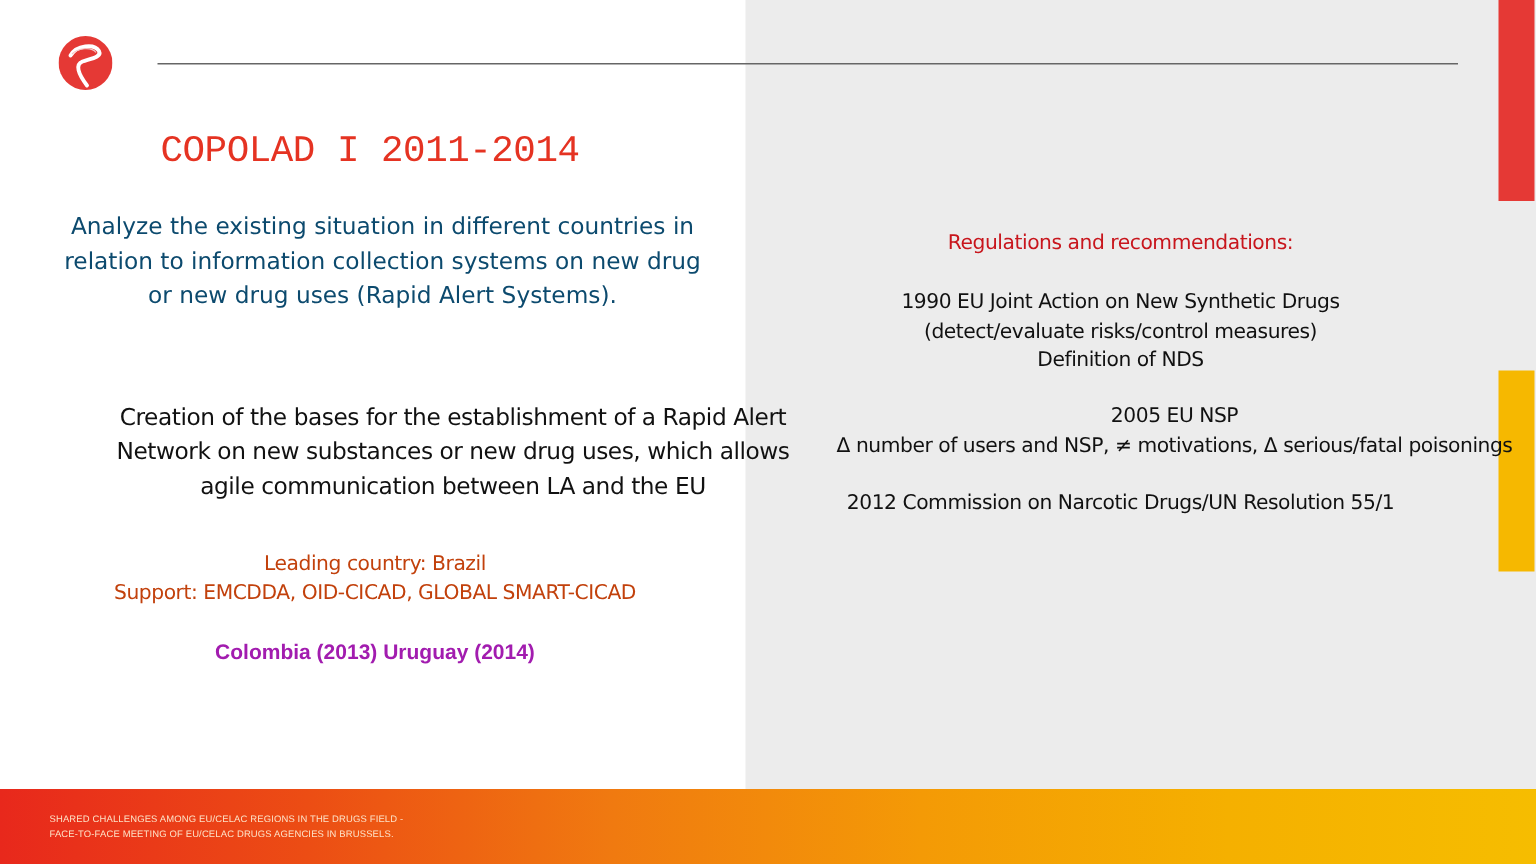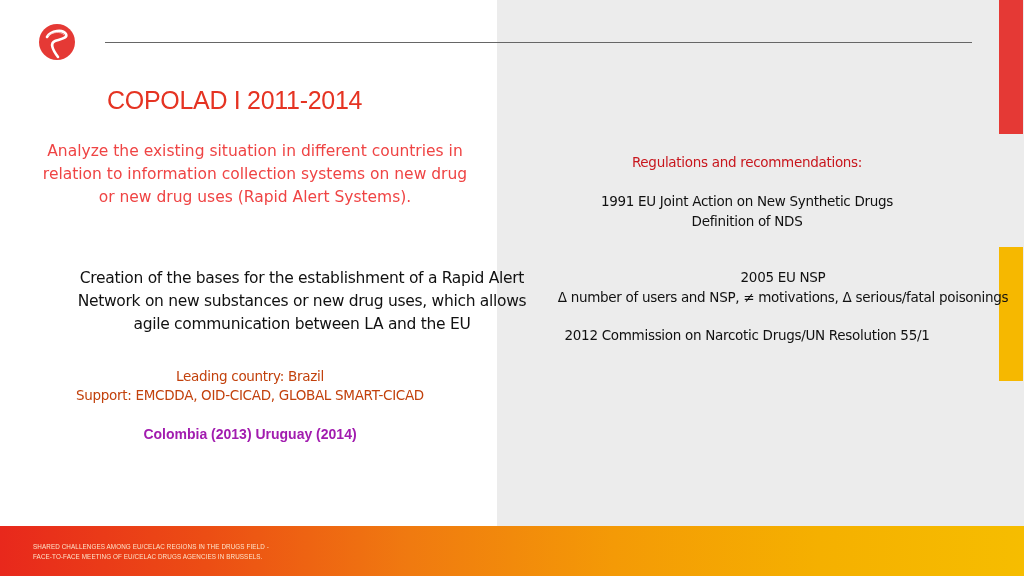--- a/index.html
+++ b/index.html
@@ -6,24 +6,24 @@
     html, body { width: 1024px; height: 576px; overflow: hidden; background: #ffffff; }
     body { position: relative; font-family: "DejaVu Sans", sans-serif; color: #1a1a1a; }
 
     .right-panel { position: absolute; left: 497px; top: 0; width: 527px; height: 526px; background: #ececec; }
     .accent-red { position: absolute; left: 999px; top: 0; width: 24px; height: 134px; background: #e53935; }
     .accent-yellow { position: absolute; left: 999px; top: 247px; width: 24px; height: 134px; background: #f6b800; }
 
     .logo { position: absolute; left: 39px; top: 24px; width: 36px; height: 36px; }
     .header-rule { position: absolute; left: 105px; top: 42px; width: 867px; height: 1px; background: #666666; }
 
-    .title { position: absolute; left: 107px; top: 86px; font-family: Liberation Sans, sans-serif; font-size: 25px; color: #e53322; letter-spacing: -0.3px; }
+    .title { position: absolute; left: 107px; top: 86px; font-family: Liberation Mono, monospace; font-size: 25px; color: #e53322; letter-spacing: -0.3px; }
 
     .block { position: absolute; text-align: center; }
-    .intro { left: 0; width: 510px; top: 140px; font-size: 15.5px; line-height: 23px; color: #ef4444; }
+    .intro { left: 0; width: 510px; top: 140px; font-size: 15.5px; line-height: 23px; color: #0c4a6e; }
     .creation { left: 16px; width: 572px; top: 267px; font-size: 15.5px; line-height: 23px; color: #111; letter-spacing: -0.3px; }
     .leading { left: 0; width: 500px; top: 367px; font-size: 13.5px; line-height: 19px; color: #c2410c; letter-spacing: -0.3px; }
     .countries { left: 0; width: 500px; top: 426px; font-family: "Liberation Sans", sans-serif; font-weight: bold; font-size: 14px; color: #a21caf; }
 
     .regs-heading { left: 497px; width: 500px; top: 154px; font-size: 13.5px; color: #c8161d; letter-spacing: -0.3px; }
     .regs { left: 497px; width: 500px; font-size: 13.5px; line-height: 19.5px; color: #111; letter-spacing: -0.3px; }
     .regs-1 { top: 192px; }
     .regs-2 { top: 268px; margin-left: 36px; }
     .regs-3 { top: 326px; }
 
@@ -63,21 +63,22 @@
 <div class="block leading">
   <div>Leading country: Brazil</div>
   <div>Support: EMCDDA, OID-CICAD, GLOBAL SMART-CICAD</div>
 </div>
 
 <div class="block countries">Colombia (2013) Uruguay (2014)</div>
 
 <div class="block regs-heading">Regulations and recommendations:</div>
 
 <div class="block regs regs-1">
-  <div>1991 EU Joint Action on New Synthetic Drugs</div>
+  <div>1990 EU Joint Action on New Synthetic Drugs</div>
+  <div>(detect/evaluate risks/control measures)</div>
   <div>Definition of NDS</div>
 </div>
 
 <div class="block regs regs-2">
   <div>2005 EU NSP</div>
   <div>Δ number of users and NSP, ≠ motivations, Δ serious/fatal poisonings</div>
 </div>
 
 <div class="block regs regs-3">
   <div>2012 Commission on Narcotic Drugs/UN Resolution 55/1</div>

